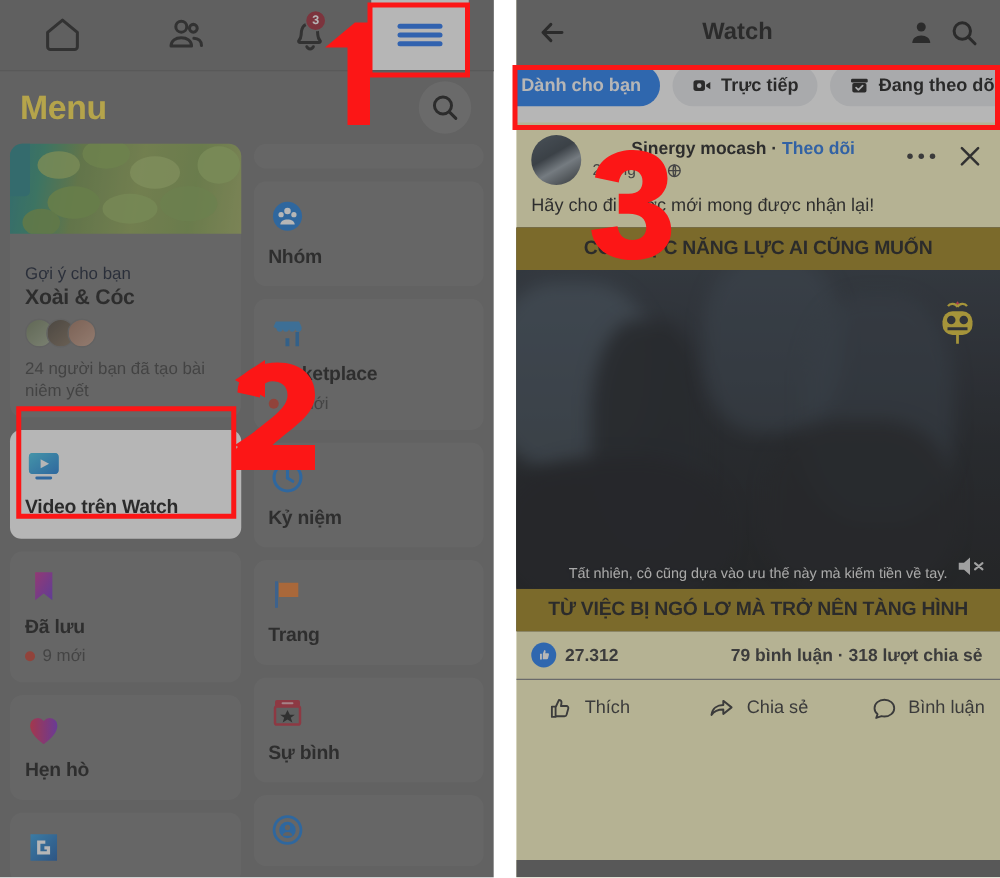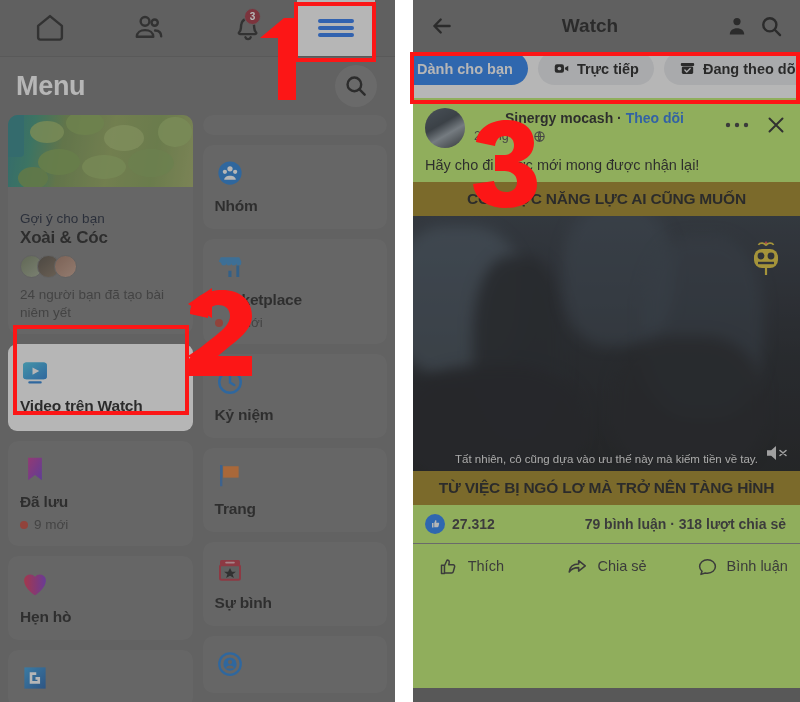--- a/index.html
+++ b/index.html
@@ -39,21 +39,21 @@
     background: #ffffff; width: 78px; height: 56px; flex: none;
     display:flex; align-items:center; justify-content:center;
     margin-left: auto; margin-right: 20px;
   }
   .ham-bar { width: 36px; height: 4px; background: #1b6ef3; border-radius: 2px; margin: 3px 0; }
 
   .menu-header {
     height: 58px; display:flex; align-items:center; justify-content:space-between;
     padding: 0 18px 0 16px; position: relative; z-index: 5;
   }
-  .menu-title { font-size: 27px; font-weight: bold; color: #ffffff; letter-spacing:-0.3px;}
+  .menu-title { font-size: 27px; font-weight: bold; color: #fde047; letter-spacing:-0.3px;}
   .search-circle {
     width: 42px; height: 42px; border-radius: 50%; background: rgba(255,255,255,0.10);
     display:flex; align-items:center; justify-content:center;
   }
 
   .menu-grid {
     position: relative; z-index: 5;
     display: grid; grid-template-columns: 1fr 1fr; gap: 10px;
     padding: 0 8px;
   }
@@ -90,21 +90,21 @@
     background: #ffffff; border-radius: 9px; padding: 14px 12px 16px 12px;
   }
   .watch-card .card-label { color: #101010; }
 
   
   .gap { position: absolute; left: 395px; top:0; width: 18px; height: 702px; background:#fff; z-index:3;}
 
   
   .panel-right {
     position: absolute; left: 413px; top: 0; width: 387px; height: 702px;
-    background: #bef264; overflow: hidden;
+    background: #fef9c3; overflow: hidden;
   }
   .w-topbar {
     height: 52px; display:flex; align-items:center; padding: 0 16px; gap: 10px;
     background: #6b6b6b; position: relative; z-index: 5;
   }
   .w-title { flex: 1; text-align: center; font-size: 19px; font-weight: bold; color: #101010; }
 
   .tabs-row {
     background: #ffffff; height: 46px; display: flex; align-items:flex-start; gap: 10px;
     padding: 0 10px; position: relative; z-index: 5; overflow: hidden;

